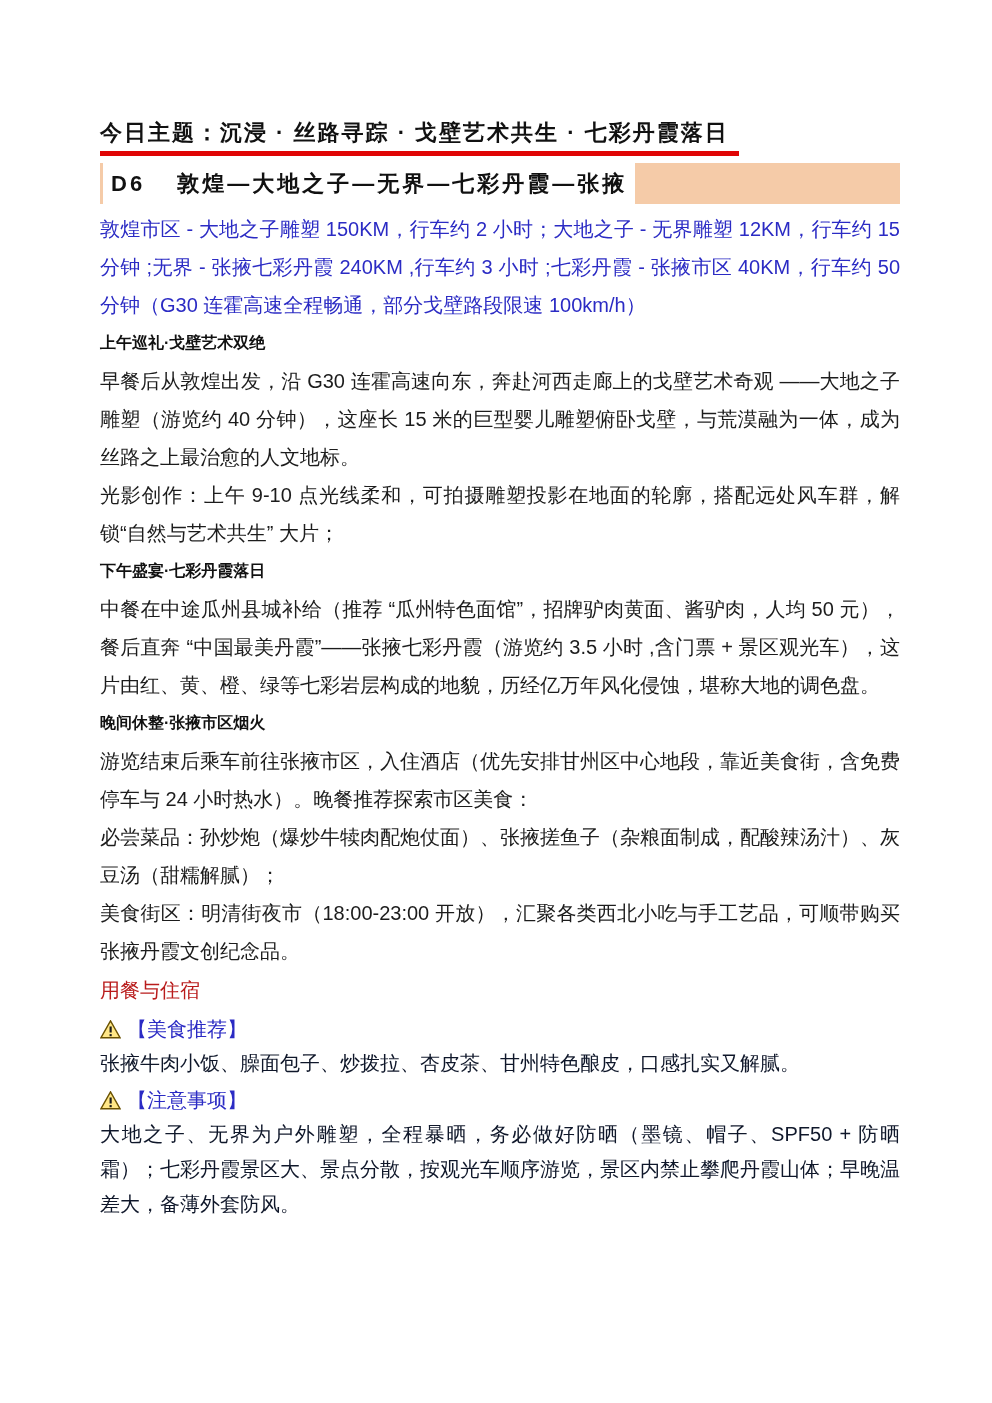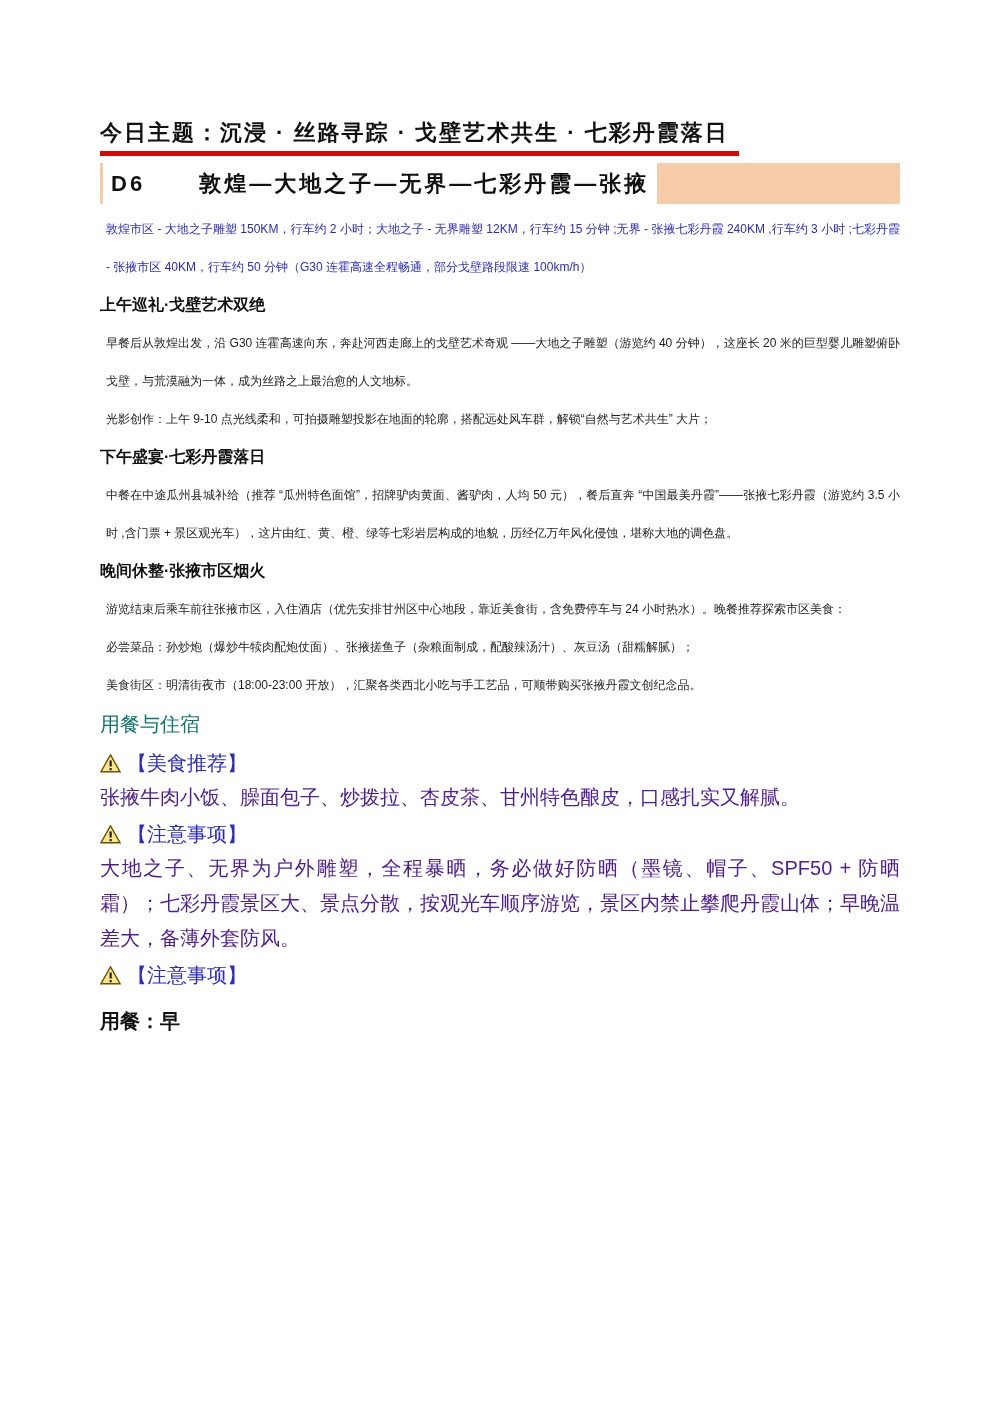--- a/index.html
+++ b/index.html
@@ -36,63 +36,62 @@
   }
   .day-header .day-no,
   .day-header .day-route {
     font-size: 22px;
     font-weight: 700;
     letter-spacing: 3px;
     line-height: 41px;
     color: #111;
     white-space: nowrap;
   }
-  .day-header .day-no { margin-right: 54px; }
+  .day-header .day-no { margin-right: 32px; }
   .day-header .highlight-fill {
     flex: 1;
     background: #f5cba8;
     margin-left: 8px;
     height: 41px;
   }
   p { margin: 0; }
   .body-text {
-    font-size: 12px;
+    font-size: 20px;
     line-height: 38px;
     text-align: justify;
     color: #1c1c1c;
-    margin-left: 6px;
   }
   .blue { color: #2b2bc4; }
   .section-heading {
     font-size: 16px;
     font-weight: 700;
     line-height: 38px;
     color: #111;
   }
   .plain-heading {
     font-size: 20px;
     line-height: 40px;
-    color: #0f766e;
+    color: #b91c1c;
   }
   .tip-label-row {
     display: flex;
     align-items: center;
     gap: 6px;
     line-height: 34px;
     margin-top: 2px;
   }
   .tip-label-row .tip-label {
     font-size: 20px;
     color: #2b2bc4;
   }
   .tip-text {
     font-size: 20px;
     line-height: 35px;
     text-align: justify;
-    color: #4c1d95;
+    color: #0f172a;
     margin-bottom: 2px;
   }
   .meal-line {
     font-size: 20px;
     font-weight: 700;
     color: #111;
     line-height: 38px;
     margin-top: 10px;
   }
   .warn-icon { flex: 0 0 auto; display: inline-flex; }
@@ -108,21 +107,21 @@
 
   <div class="day-header">
     <span class="day-no">D6</span>
     <span class="day-route">敦煌—大地之子—无界—七彩丹霞—张掖</span>
     <span class="highlight-fill"></span>
   </div>
 
   <p class="body-text blue" style="margin-top:6px;">敦煌市区 - 大地之子雕塑 150KM，行车约 2 小时；大地之子 - 无界雕塑 12KM，行车约 15 分钟 ;无界 - 张掖七彩丹霞 240KM ,行车约 3 小时 ;七彩丹霞 - 张掖市区 40KM，行车约 50 分钟（G30 连霍高速全程畅通，部分戈壁路段限速 100km/h）</p>
 
   <p class="section-heading">上午巡礼·戈壁艺术双绝</p>
-  <p class="body-text">早餐后从敦煌出发，沿 G30 连霍高速向东，奔赴河西走廊上的戈壁艺术奇观 ——大地之子雕塑（游览约 40 分钟），这座长 20 米的巨型婴儿雕塑俯卧戈壁，与荒漠融为一体，成为丝路之上最治愈的人文地标。</p>
+  <p class="body-text">早餐后从敦煌出发，沿 G30 连霍高速向东，奔赴河西走廊上的戈壁艺术奇观 ——大地之子雕塑（游览约 40 分钟），这座长 15 米的巨型婴儿雕塑俯卧戈壁，与荒漠融为一体，成为丝路之上最治愈的人文地标。</p>
   <p class="body-text">光影创作：上午 9-10 点光线柔和，可拍摄雕塑投影在地面的轮廓，搭配远处风车群，解锁“自然与艺术共生” 大片；</p>
 
   <p class="section-heading">下午盛宴·七彩丹霞落日</p>
   <p class="body-text">中餐在中途瓜州县城补给（推荐 “瓜州特色面馆”，招牌驴肉黄面、酱驴肉，人均 50 元），餐后直奔 “中国最美丹霞”——张掖七彩丹霞（游览约 3.5 小时 ,含门票 + 景区观光车），这片由红、黄、橙、绿等七彩岩层构成的地貌，历经亿万年风化侵蚀，堪称大地的调色盘。</p>
 
   <p class="section-heading">晚间休整·张掖市区烟火</p>
   <p class="body-text">游览结束后乘车前往张掖市区，入住酒店（优先安排甘州区中心地段，靠近美食街，含免费停车与 24 小时热水）。晚餐推荐探索市区美食：</p>
   <p class="body-text">必尝菜品：孙炒炮（爆炒牛犊肉配炮仗面）、张掖搓鱼子（杂粮面制成，配酸辣汤汁）、灰豆汤（甜糯解腻）；</p>
   <p class="body-text">美食街区：明清街夜市（18:00-23:00 开放），汇聚各类西北小吃与手工艺品，可顺带购买张掖丹霞文创纪念品。</p>
 

